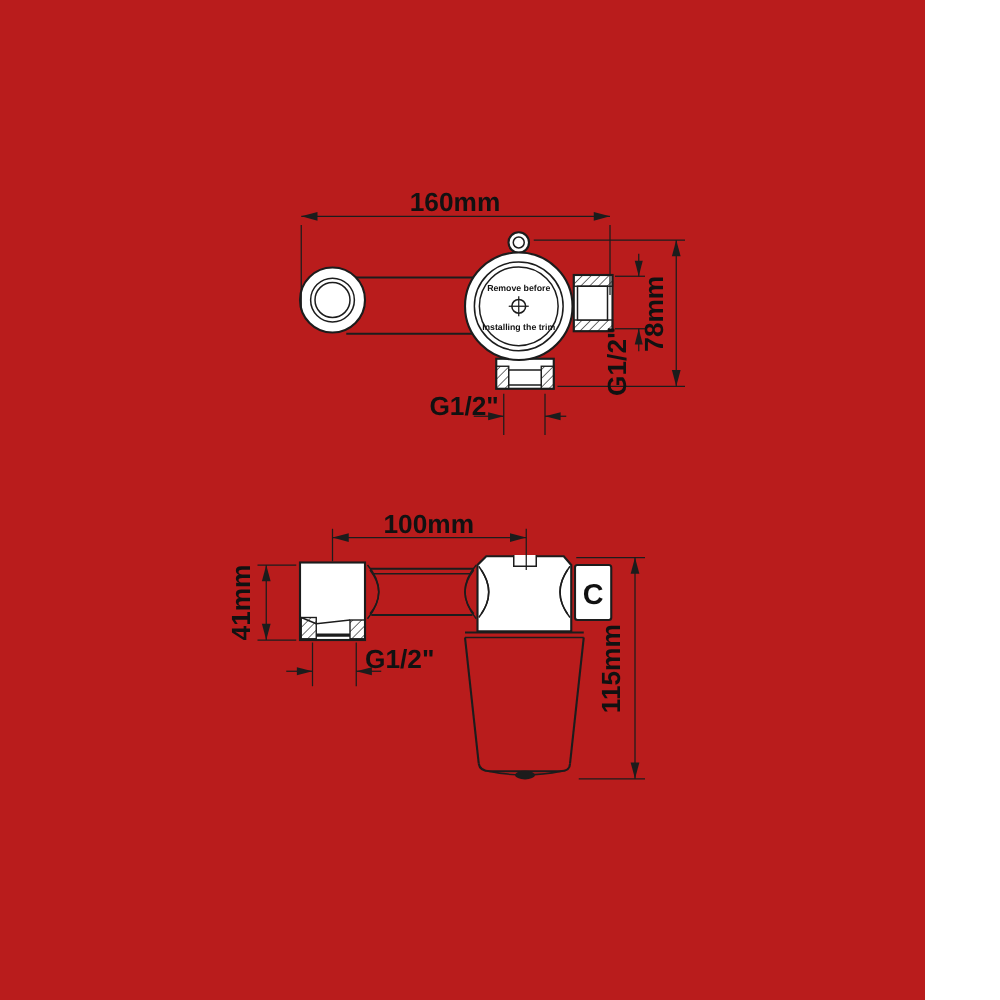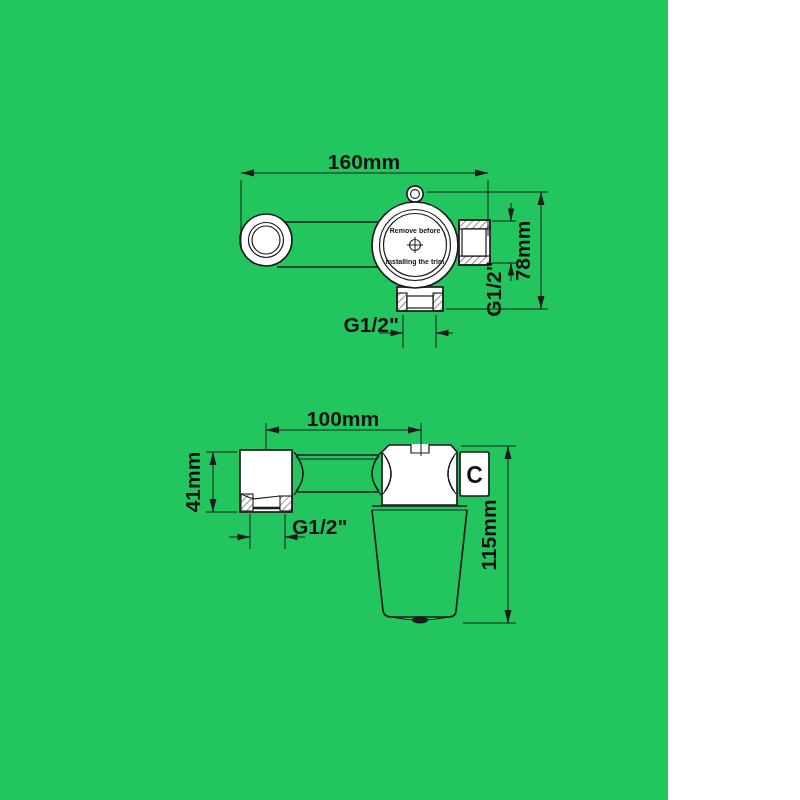--- a/index.html
+++ b/index.html
@@ -1,23 +1,23 @@
 <!DOCTYPE html>
 <html><head>
 <meta charset="utf-8">
 <style>
   html, body {
     margin: 0;
     padding: 0;
     background: #ffffff;
   }
   .canvas {
-    width: 668px;
+    width: 740px;
     height: 800px;
-    background: #22c55e;
+    background: #b91c1c;
     position: relative;
     font-family: "Liberation Sans", sans-serif;
   }
   svg { display: block; }
   .outline  { stroke: #1c1c1c; stroke-width: 1.7; fill: none; }
   .outline-f{ stroke: #1c1c1c; stroke-width: 1.7; fill: #ffffff; }
   .inner    { stroke: #1c1c1c; stroke-width: 1.2; fill: none; }
   .inner-f  { stroke: #1c1c1c; stroke-width: 1.2; fill: #ffffff; }
   .dim      { stroke: #1c1c1c; stroke-width: 1;   fill: none; }
   .arrow    { fill: #1c1c1c; stroke: none; }

